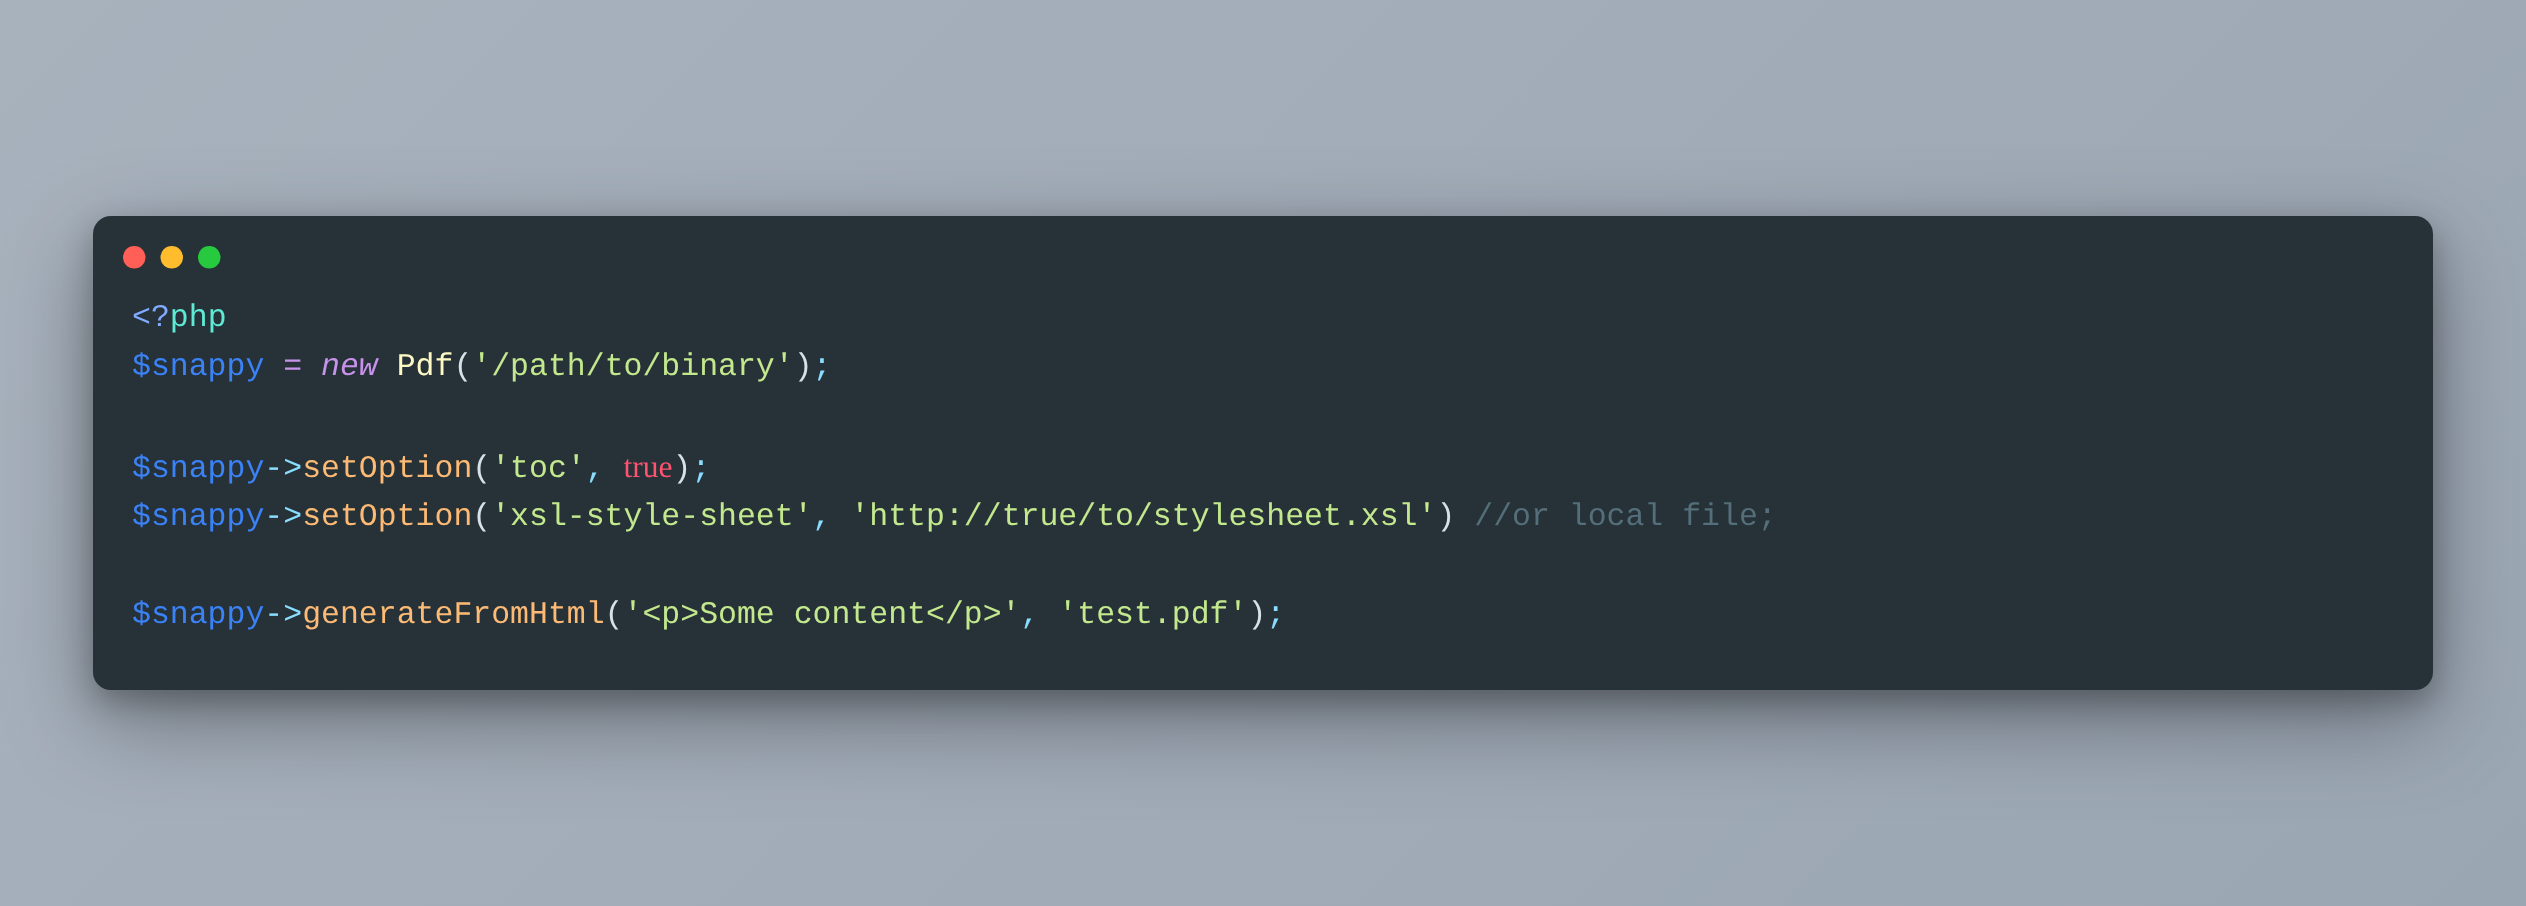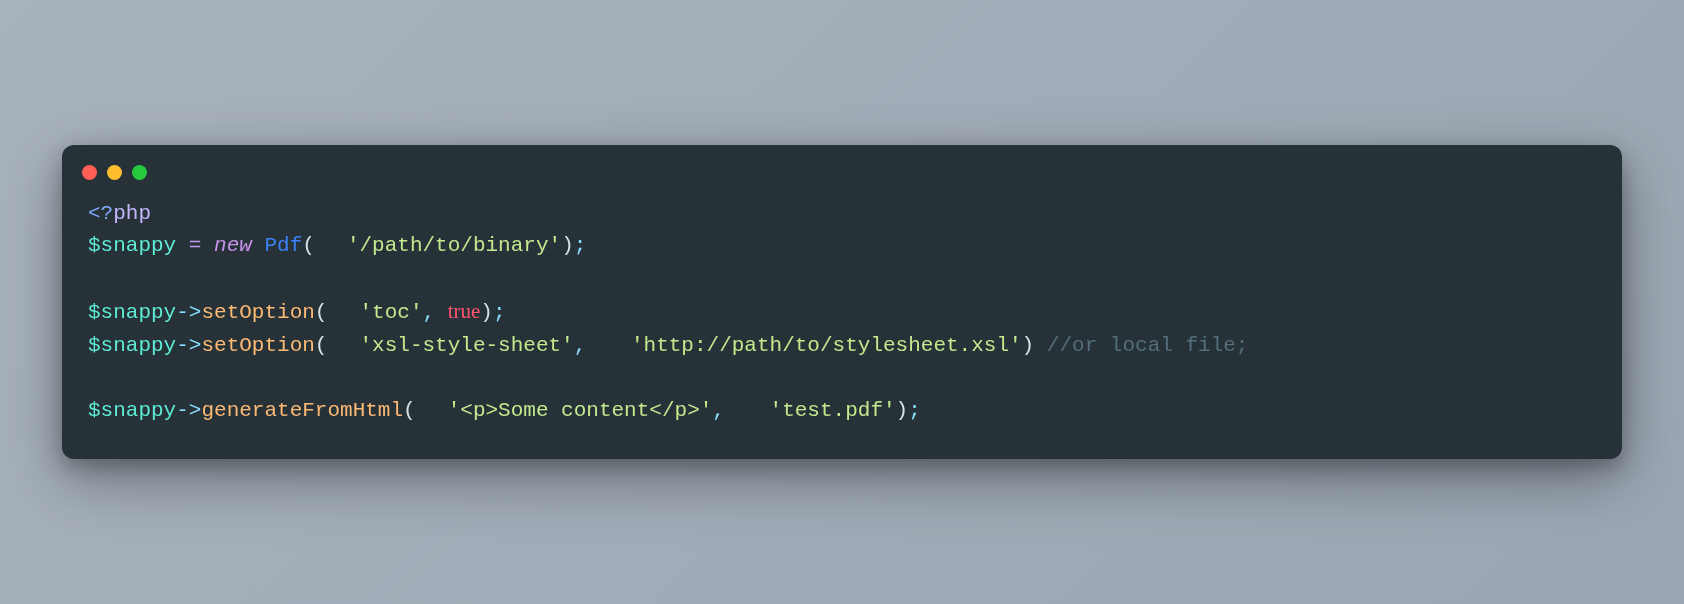--- a/index.html
+++ b/index.html
@@ -37,41 +37,41 @@
   .tl-green { background: #27c93f; }
   .code-area {
     padding: 12px 26px 32px 26px;
     font-size: 21px;
     line-height: 1.55;
     white-space: pre;
     color: #d6e2e7;
     overflow-x: auto;
   }
   .tok-tag     { color: #82aaff; }
-  .tok-keytag  { color: #c4b5fd; }
-  .tok-var     { color: #5eead4; }
+  .tok-keytag  { color: #5eead4; }
+  .tok-var     { color: #3b82f6; }
   .tok-punct   { color: #89ddff; }
   .tok-op      { color: #c792ea; }
   .tok-keyword { color: #c792ea; font-style: italic; }
-  .tok-class   { color: #3b82f6; }
+  .tok-class   { color: #fef9c3; }
   .tok-paren   { color: #d6e2e7; }
-  .tok-string  { color: #c3e88d; margin-left: 32px; }
+  .tok-string  { color: #c3e88d; }
   .tok-method  { color: #fdba74; }
   .tok-bool    { color: #ff5370; font-family: Liberation Serif, serif; }
   .tok-comment { color: #546e7a; margin-top: 46px; }
 </style>
 </head>
 <body>
 
 <div class="window">
   <div class="titlebar">
     <div class="traffic-light tl-red"></div>
     <div class="traffic-light tl-yellow"></div>
     <div class="traffic-light tl-green"></div>
   </div>
   <div class="code-area"><span class="tok-tag">&lt;?</span><span class="tok-keytag">php</span>
 <span class="tok-var">$snappy</span><span class="tok-op"> = </span><span class="tok-keyword">new</span><span> </span><span class="tok-class">Pdf</span><span class="tok-paren">(</span><span class="tok-string">'/path/to/binary'</span><span class="tok-paren">)</span><span class="tok-punct">;</span>
 
 <span class="tok-var">$snappy</span><span class="tok-punct">-&gt;</span><span class="tok-method">setOption</span><span class="tok-paren">(</span><span class="tok-string">'toc'</span><span class="tok-punct">,</span><span> </span><span class="tok-bool">true</span><span class="tok-paren">)</span><span class="tok-punct">;</span>
-<span class="tok-var">$snappy</span><span class="tok-punct">-&gt;</span><span class="tok-method">setOption</span><span class="tok-paren">(</span><span class="tok-string">'xsl-style-sheet'</span><span class="tok-punct">,</span><span> </span><span class="tok-string">'http://path/to/stylesheet.xsl'</span><span class="tok-paren">)</span><span> </span><span class="tok-comment">//or local file;</span>
+<span class="tok-var">$snappy</span><span class="tok-punct">-&gt;</span><span class="tok-method">setOption</span><span class="tok-paren">(</span><span class="tok-string">'xsl-style-sheet'</span><span class="tok-punct">,</span><span> </span><span class="tok-string">'http://true/to/stylesheet.xsl'</span><span class="tok-paren">)</span><span> </span><span class="tok-comment">//or local file;</span>
 
 <span class="tok-var">$snappy</span><span class="tok-punct">-&gt;</span><span class="tok-method">generateFromHtml</span><span class="tok-paren">(</span><span class="tok-string">'&lt;p&gt;Some content&lt;/p&gt;'</span><span class="tok-punct">,</span><span> </span><span class="tok-string">'test.pdf'</span><span class="tok-paren">)</span><span class="tok-punct">;</span></div>
 </div>
 
 </body></html>

